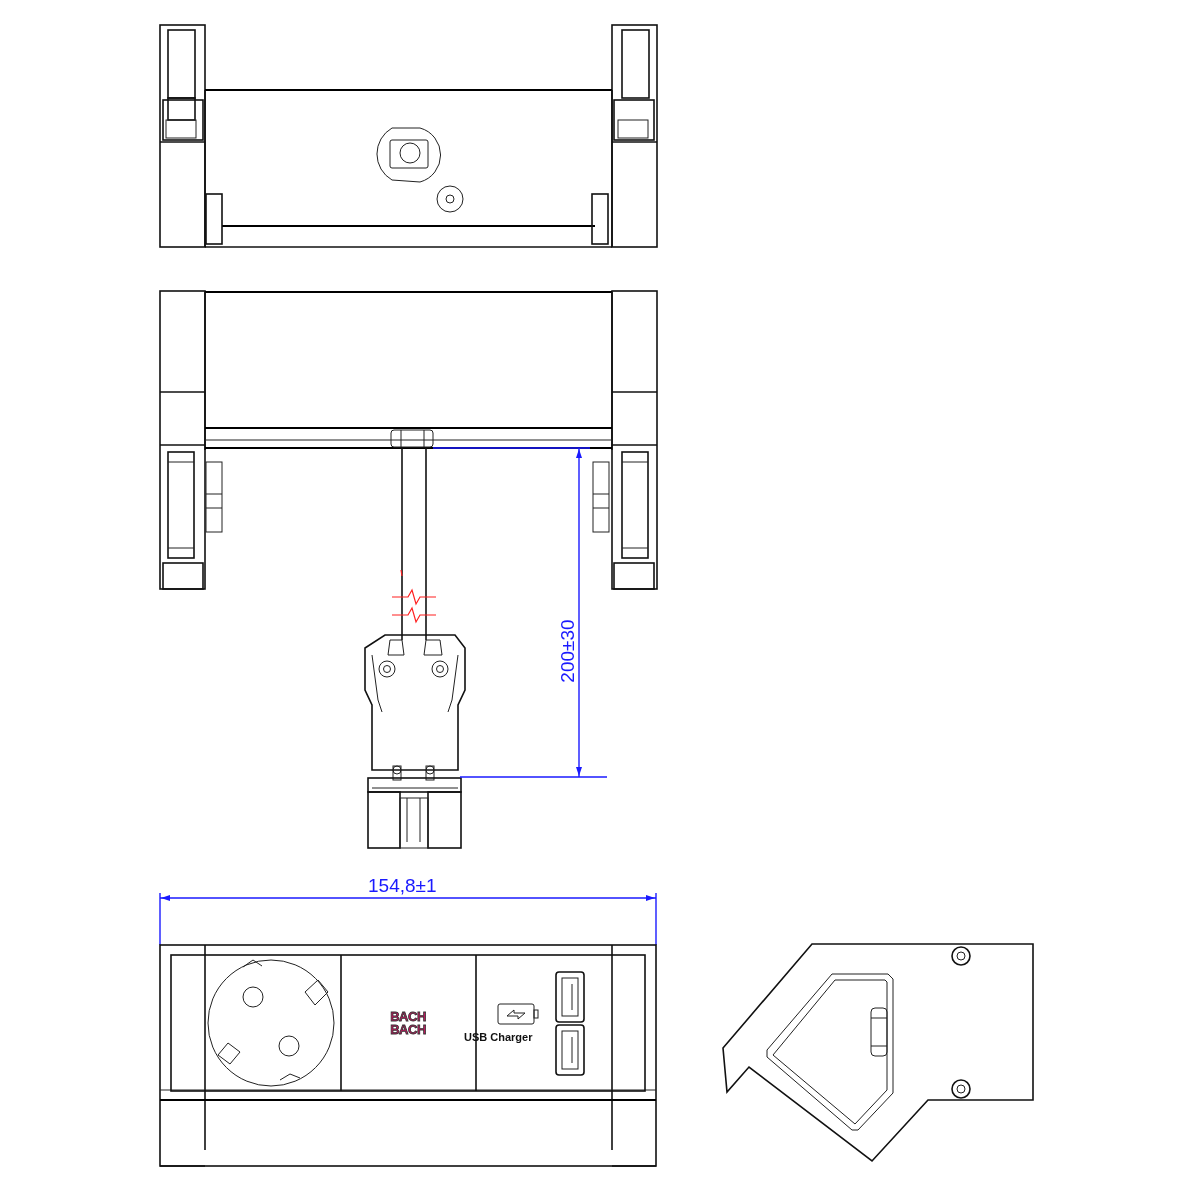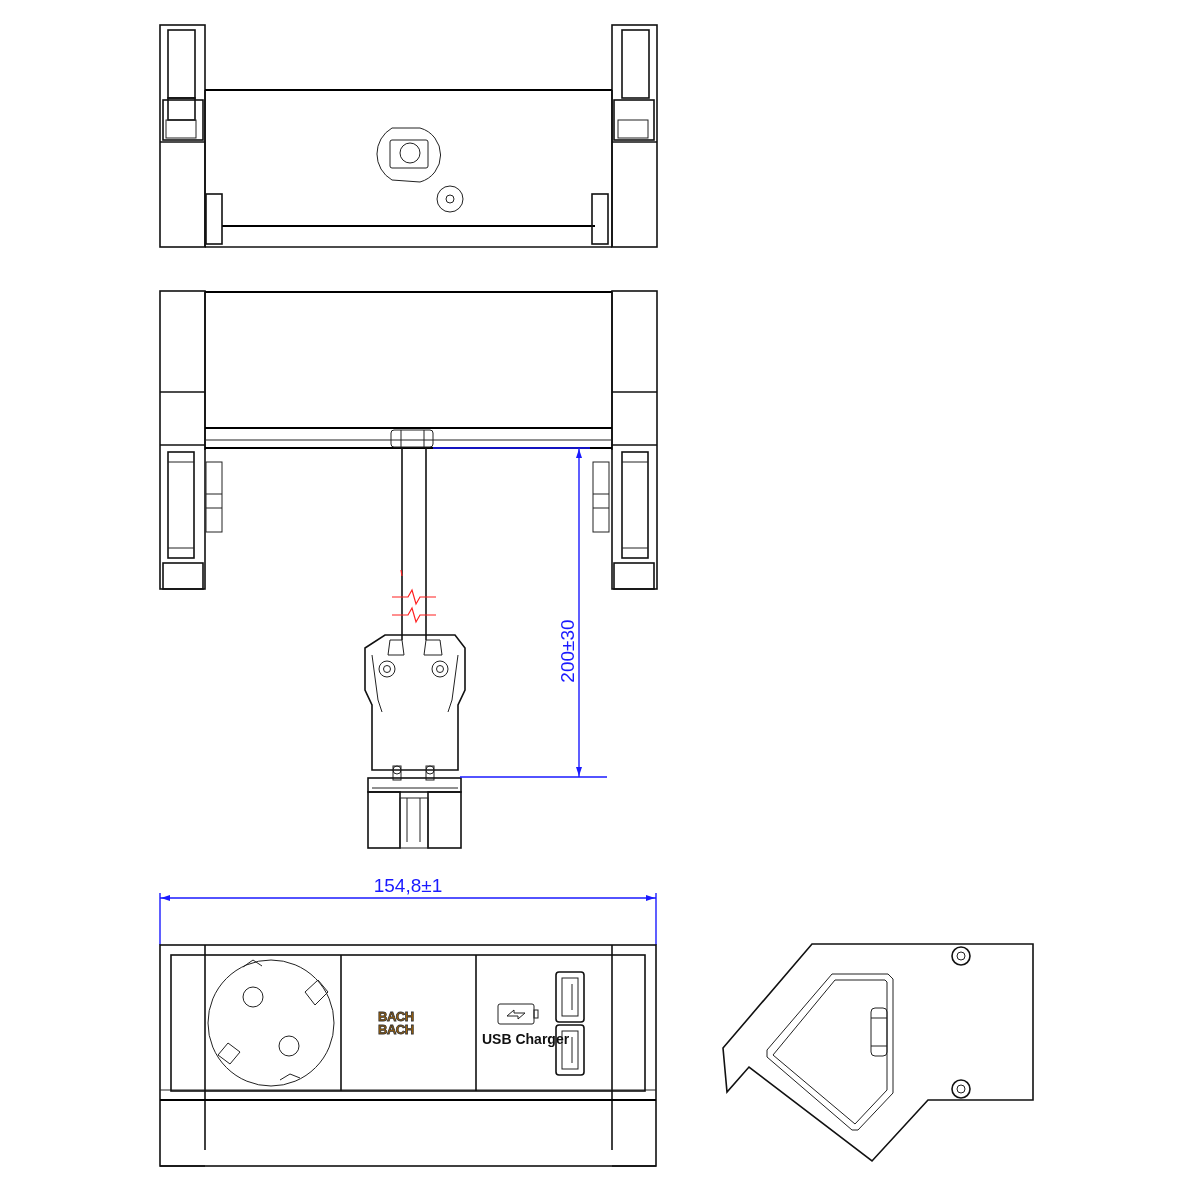--- a/index.html
+++ b/index.html
@@ -5,21 +5,21 @@
   html, body { margin: 0; padding: 0; background: #ffffff; }
   body { width: 1200px; height: 1200px; position: relative; overflow: hidden; font-family: "Liberation Sans", sans-serif; }
   svg#drawing { position: absolute; left: 0; top: 0; width: 1200px; height: 1200px; }
   .ln { fill: none; stroke: #111; stroke-width: 1.6; }
   .thin { fill: none; stroke: #222; stroke-width: 1; }
   .thick { fill: none; stroke: #000; stroke-width: 2.2; }
   .dim { fill: none; stroke: #1a1aff; stroke-width: 1.4; }
   .brk { fill: none; stroke: #ff2020; stroke-width: 1.2; }
   .dimtext { position: absolute; color: #1a1aff; font-size: 19px; font-family: "Liberation Sans", sans-serif; white-space: nowrap; }
   .lbl { position: absolute; font-family: "Liberation Sans", sans-serif; color: #111; white-space: nowrap; }
-  .brand { position: absolute; font-family: "Liberation Sans", sans-serif; font-weight: bold; font-size: 13px; line-height: 13px; color: #a16207; -webkit-text-stroke: 0.8px #333; text-align: left; letter-spacing: -0.5px; }
+  .brand { position: absolute; font-family: "Liberation Sans", sans-serif; font-weight: bold; font-size: 13px; line-height: 13px; color: #be185d; -webkit-text-stroke: 0.8px #333; text-align: center; letter-spacing: -0.5px; }
 </style>
 </head>
 <body>
 
 <svg id="drawing" viewBox="0 0 1200 1200" xmlns="http://www.w3.org/2000/svg">
 
   <g>
 
     <rect class="ln" x="160" y="25" width="45" height="222"></rect>
     <rect class="ln" x="168" y="30" width="27" height="68"></rect>
@@ -177,20 +177,20 @@
     <line class="thin" x1="871" y1="1046" x2="887" y2="1046"></line>
     <circle class="ln" cx="961" cy="956" r="9"></circle>
     <circle class="thin" cx="961" cy="956" r="4"></circle>
     <circle class="ln" cx="961" cy="1089" r="9"></circle>
     <circle class="thin" cx="961" cy="1089" r="4"></circle>
   </g>
 </svg>
 
 <div class="dimtext" style="left:528px; top:640px; transform: rotate(-90deg); transform-origin: center; width:80px; text-align:center;">200±30</div>
 
-<div class="dimtext" style="left:368px; top:875px; width:80px; text-align:center;">154,8±1</div>
+<div class="dimtext" style="left:368px; top:875px; width:80px; text-align:left;">154,8±1</div>
 
 <div class="brand" style="left:378px; top:1010px; width:60px;">
   <div>BACH</div>
   <div>BACH</div>
 </div>
 
-<div class="lbl" style="left:482px; top:1031px; font-size:14px; font-weight:bold;">USB Charger</div>
+<div class="lbl" style="left:464px; top:1031px; font-size:11px; font-weight:bold;">USB Charger</div>
 
 </body></html>

